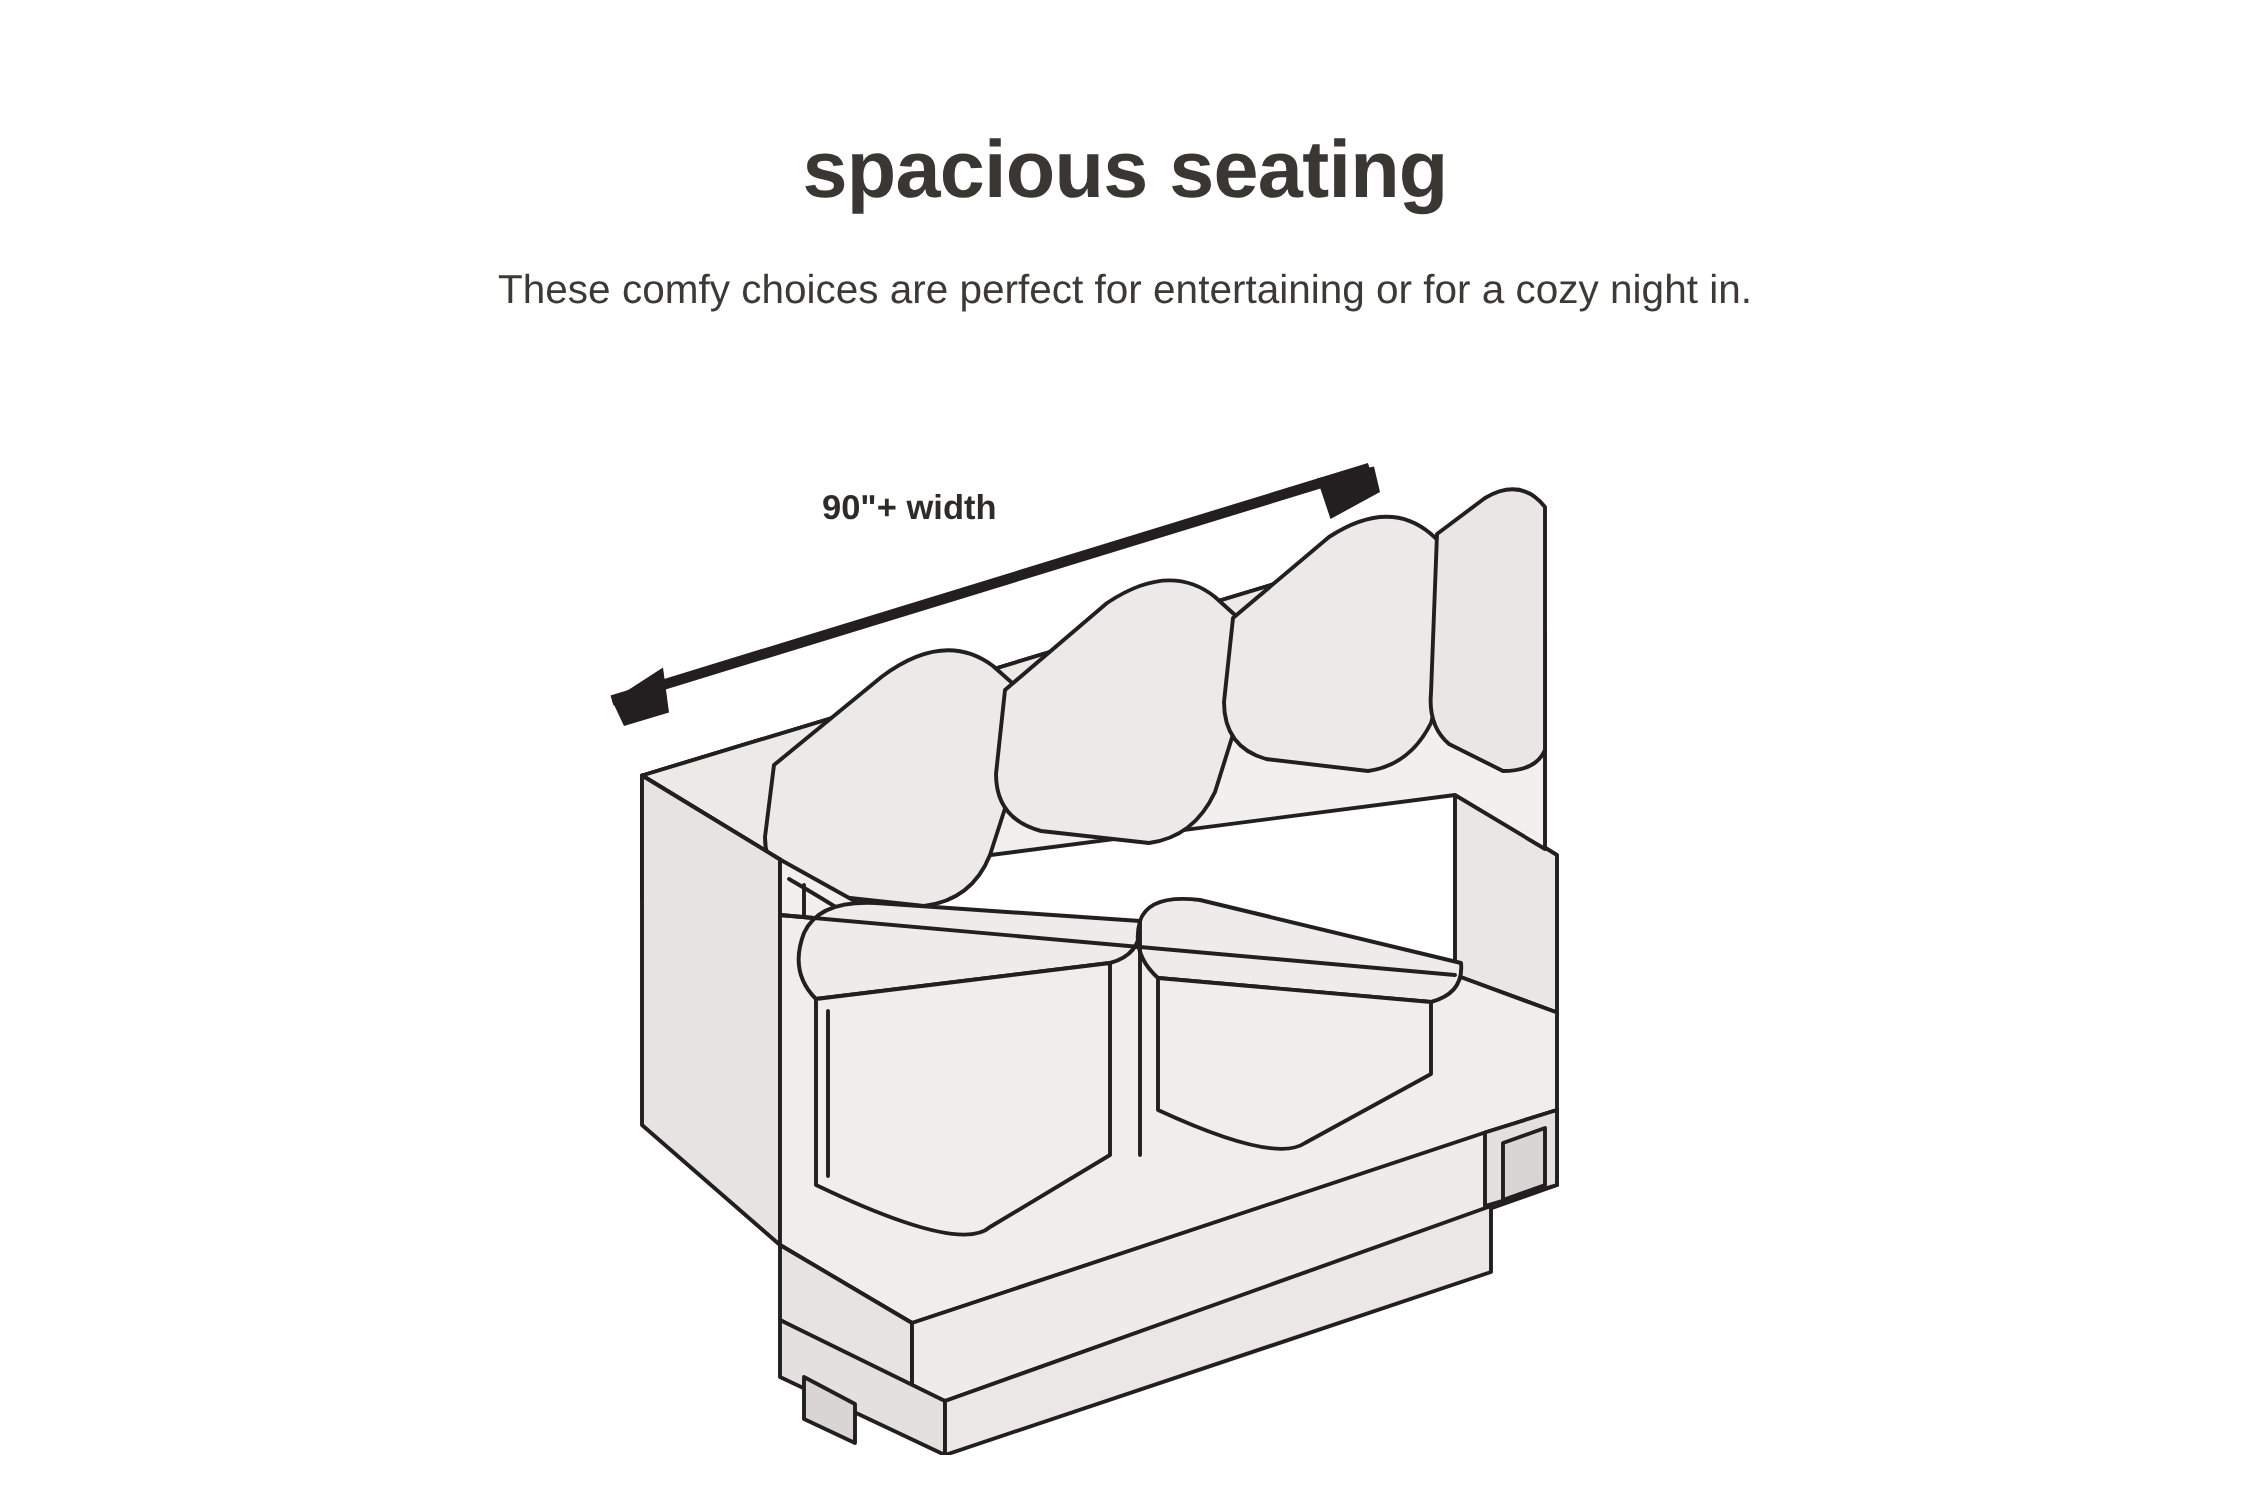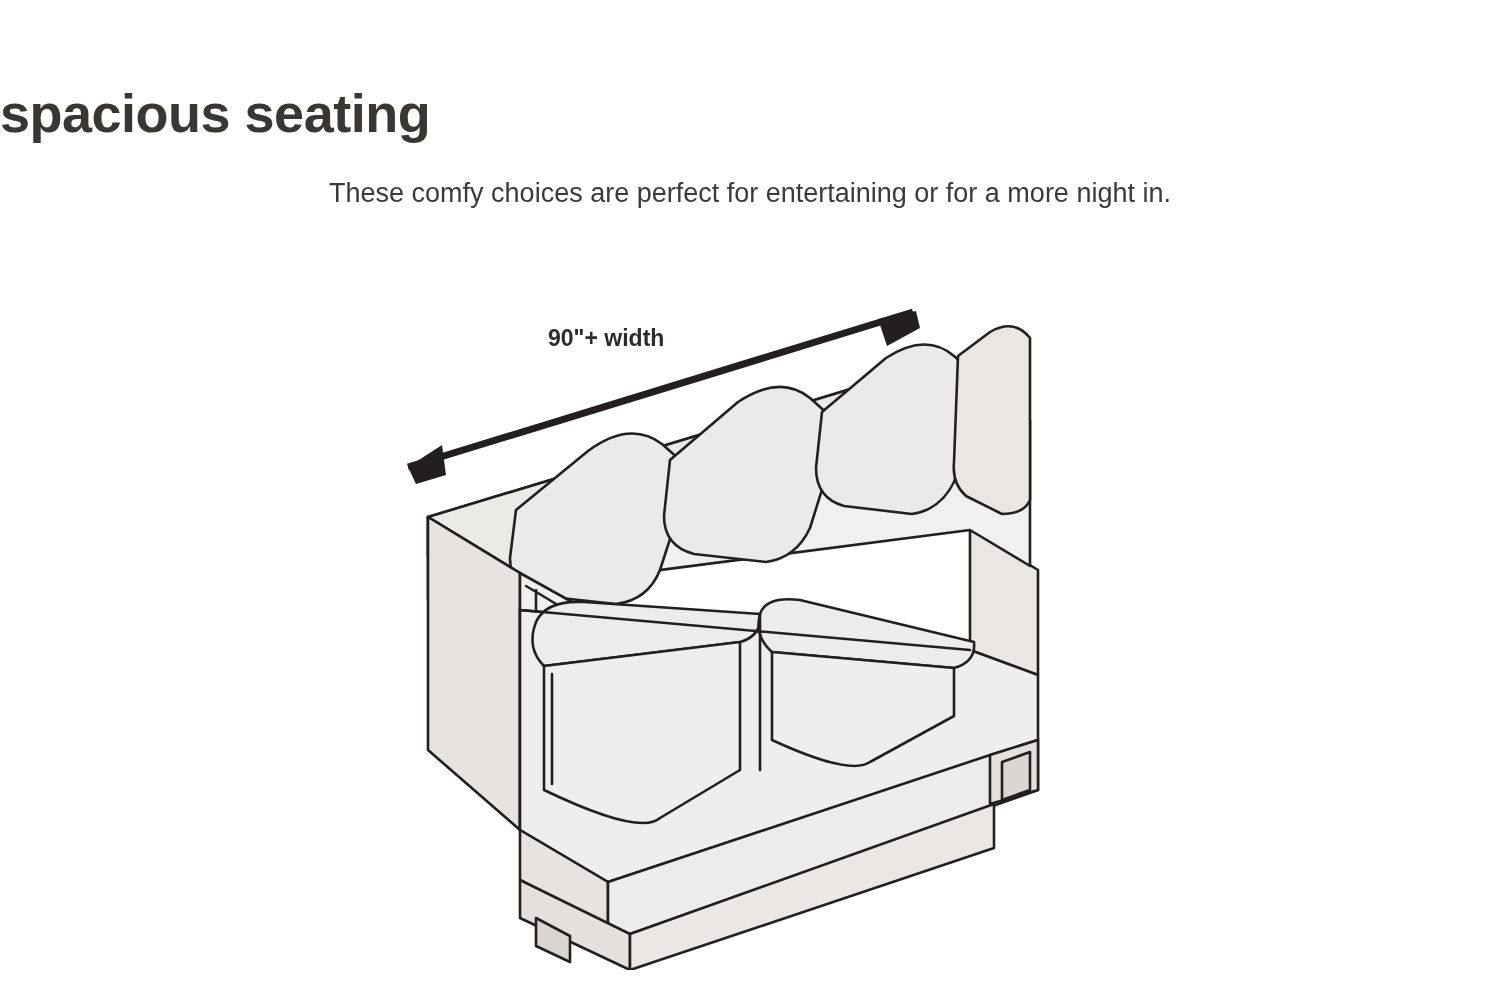--- a/index.html
+++ b/index.html
@@ -19,21 +19,21 @@
     position: relative;
     width: 1500px;
     height: 1001px;
     background: #ffffff;
   }
   .headline {
     position: absolute;
     top: 82px;
     left: 0;
     width: 1500px;
-    text-align: left;
+    text-align: center;
     font-size: 54px;
     font-weight: bold;
     letter-spacing: -0.5px;
     color: #3a3632;
   }
   .subcopy {
     position: absolute;
     top: 172px;
     left: 130px;
     width: 1240px;
@@ -63,21 +63,21 @@
   svg { display: block; }
 </style>
 </head>
 <body>
 
 <div class="page">
 
   <div class="headline">spacious seating</div>
 
   <div class="subcopy">
-    <span class="line">These comfy choices are perfect for entertaining or for a more night in.</span>
+    <span class="line">These comfy choices are perfect for entertaining or for a cozy night in.</span>
   </div>
 
   <div class="dim-label">90"+ width</div>
 
   <div class="illustration">
     <svg width="840" height="700" viewBox="0 0 840 700" xmlns="http://www.w3.org/2000/svg">
 
       <g>
         <line x1="78" y1="197" x2="583" y2="42" stroke="#231f20" stroke-width="7" stroke-linecap="butt"></line>
         <polygon points="78,197 112,175 116,205 86,214" fill="#231f20"></polygon>

